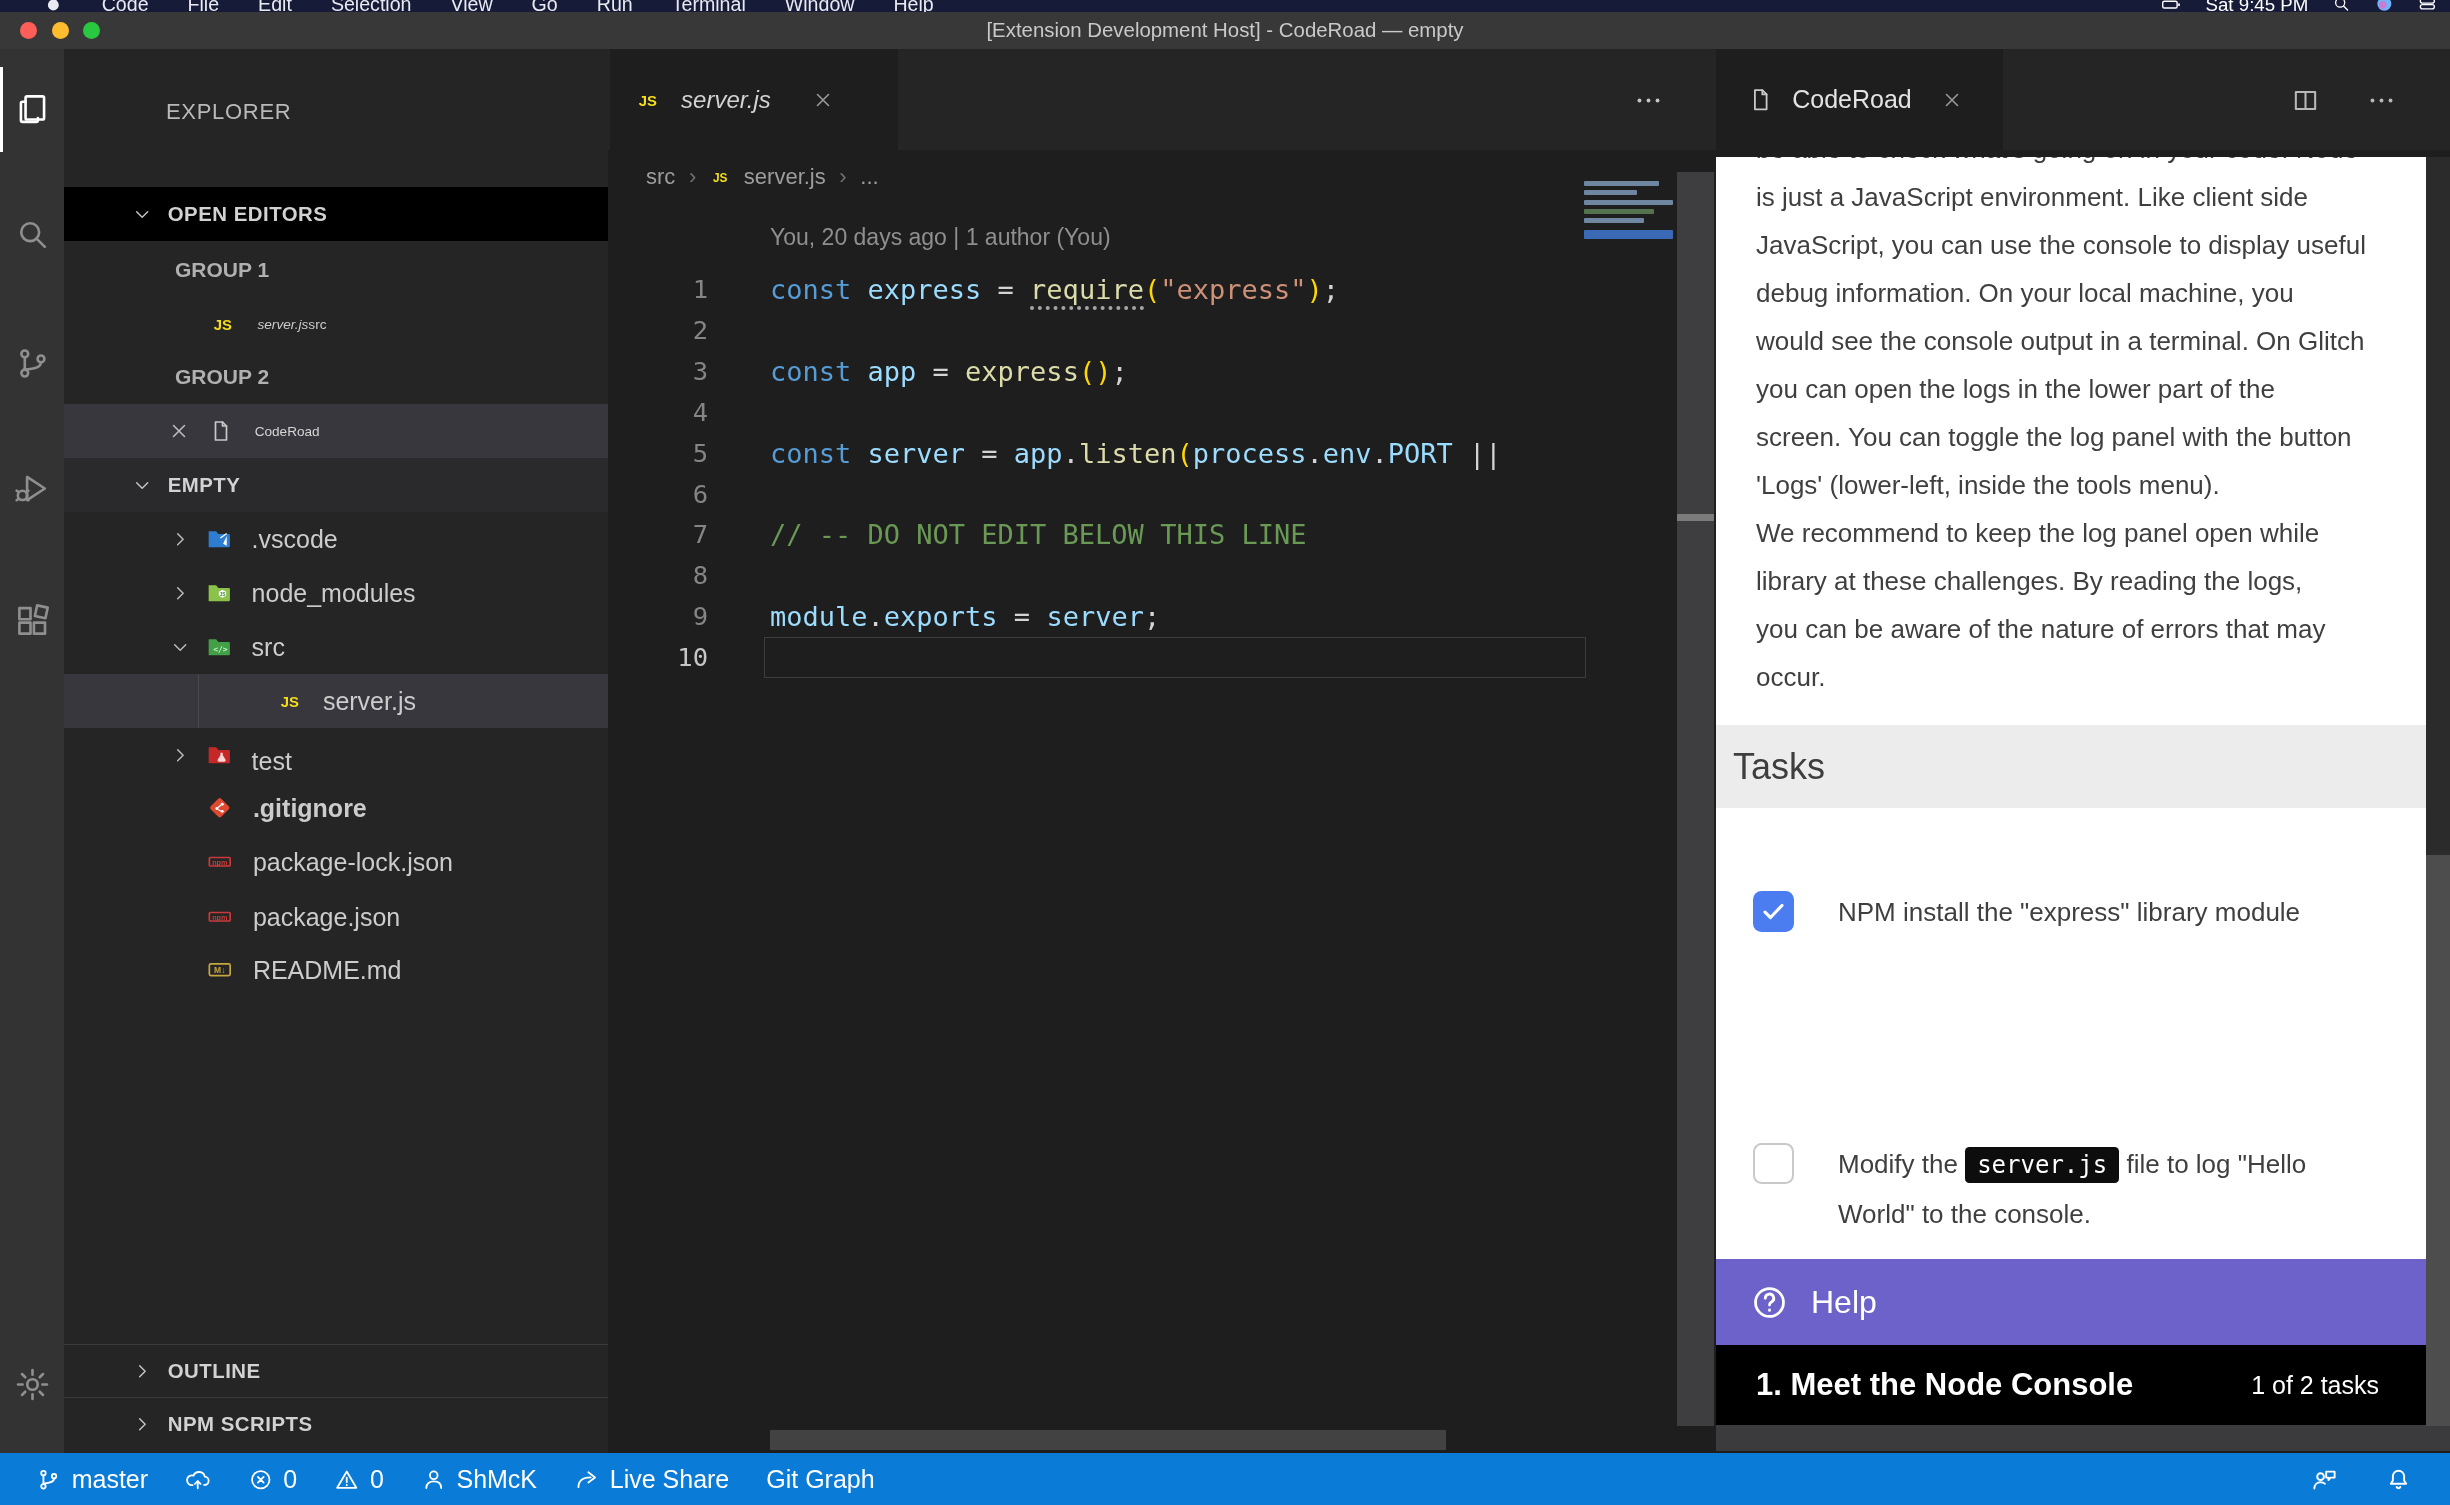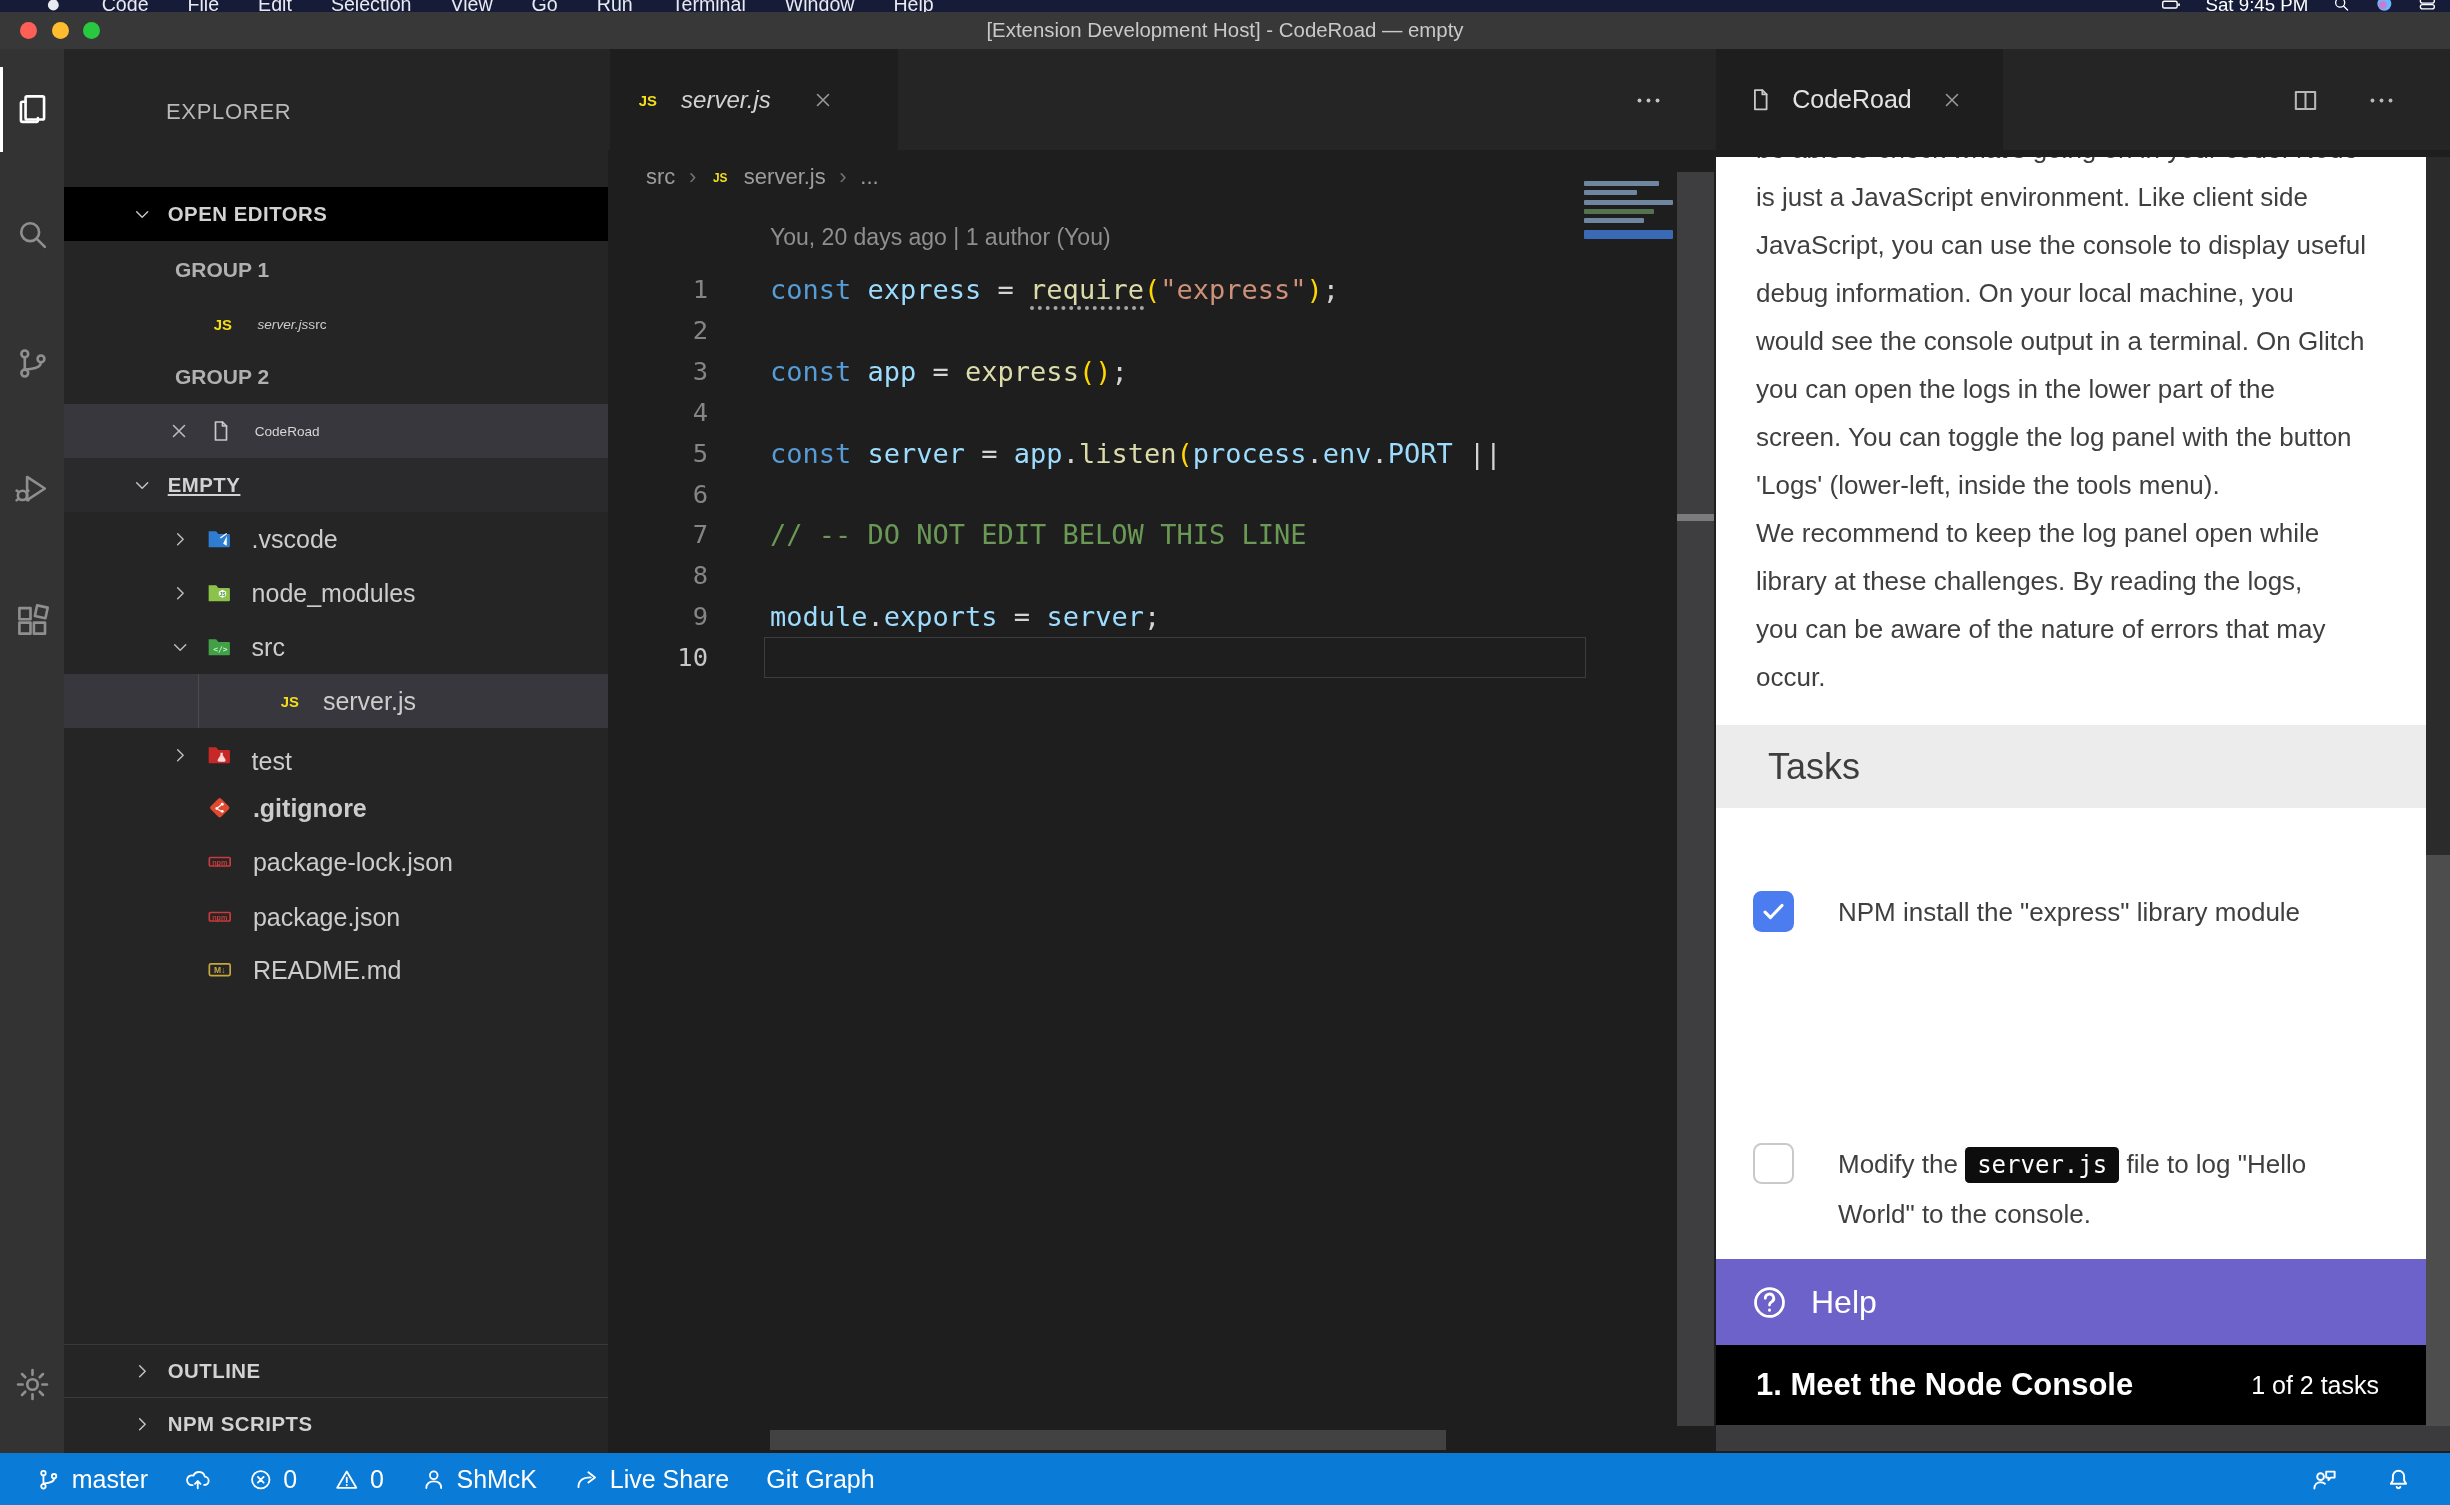--- a/index.html
+++ b/index.html
@@ -55,21 +55,21 @@
   .mm-bar{position:absolute;height:5.1px;border-radius:0.9px}
   #vcolumn{position:absolute;left:1069px;top:123px;width:37px;height:1254px;background:#3e3e40}
   #vcol-mark{position:absolute;left:0;top:342px;width:37px;height:6.8px;background:#7b7b7b}
   #hthumb{position:absolute;left:162px;top:1381px;width:676px;height:20.4px;background:#424242}
   
   #panel{position:absolute;left:1716px;top:49px;width:734px;height:1404px;background:#1e1e1e}
   #tabbar2{position:absolute;left:0;top:0;width:734px;height:101px;background:#252526}
   #webview{position:absolute;left:0;top:108px;width:710px;height:1102px;background:#ffffff;overflow:hidden}
   #para{position:absolute;left:40px;top:-32px;width:655px;font-size:26px;line-height:48px;color:#3f3f3f}
   #tasks-band{position:absolute;left:0;top:568px;width:710px;height:83px;background:#ececec;display:flex;align-items:center}
-  #tasks-band div{margin-left:52px;font-size:36px;color:#3e3e3e}
+  #tasks-band div{margin-left:17px;font-size:36px;color:#3e3e3e}
   .task-text{position:absolute;left:122px;width:561px;font-size:26px;line-height:49px;color:#3f3f3f}
   .checkbox{position:absolute;left:37px;width:41px;height:41px;border-radius:8.5px}
   .checkbox.on{background:#4b7cf0;color:#fff}
   .checkbox.off{background:#fff;border:2.6px solid #c9c9c9}
   .code-chip{font-family:"DejaVu Sans Mono",monospace;font-size:24px;background:#0d0d0d;color:#fff;
              padding:4.3px 12px;border-radius:4.3px}
   #helpbar{position:absolute;left:0;top:1210px;width:710px;height:87px;background:#6c62c9;display:flex;align-items:center;color:#fff}
   #helpbar .icon{margin-left:34px}
   #help-label{margin-left:22px;font-size:32px}
   #challenge{position:absolute;left:0;top:1296px;width:710px;height:80px;background:#000;display:flex;
@@ -243,21 +243,21 @@
             </svg>
           </span>
           <span class="label" style="margin-left: 22px; color: rgb(214, 214, 214);">CodeRoad</span>
         </div>
         <div class="sb-band" style="top: 409px; height: 54px; background: rgb(42, 42, 45);">
           <span class="icon" style="width: 20.4px; height: 20.4px; margin-left: 68px; color: rgb(197, 197, 197);">
             <svg viewBox="0 0 24 24" fill="none" stroke="currentColor" stroke-width="1.7" stroke-linecap="round" stroke-linejoin="round">
               <path d="M5.5 9 12 15.5 18.5 9"></path>
             </svg>
           </span>
-          <span class="sb-header-label" style="margin-left: 15.3px; text-decoration: underline;">EMPTY</span>
+          <span class="sb-header-label" style="margin-left: 15.3px;">EMPTY</span>
         </div>
         <div class="sb-row" style="top: 463px;">
           <span class="icon" style="width: 20.4px; height: 20.4px; margin-left: 106px; color: rgb(189, 189, 189);">
             <svg viewBox="0 0 24 24" fill="none" stroke="currentColor" stroke-width="1.7" stroke-linecap="round" stroke-linejoin="round">
               <path d="M9 5.5 15.5 12 9 18.5"></path>
             </svg>
           </span>
           <span class="icon" style="width: 25.5px; height: 25.5px; margin-left: 15.3px;">
             <svg viewBox="0 0 24 24">
               <path d="M2.5 5h7l2.2 2.5h9.8a1 1 0 0 1 1 1V19a1 1 0 0 1-1 1h-19z" fill="#2E7DD1"></path>

